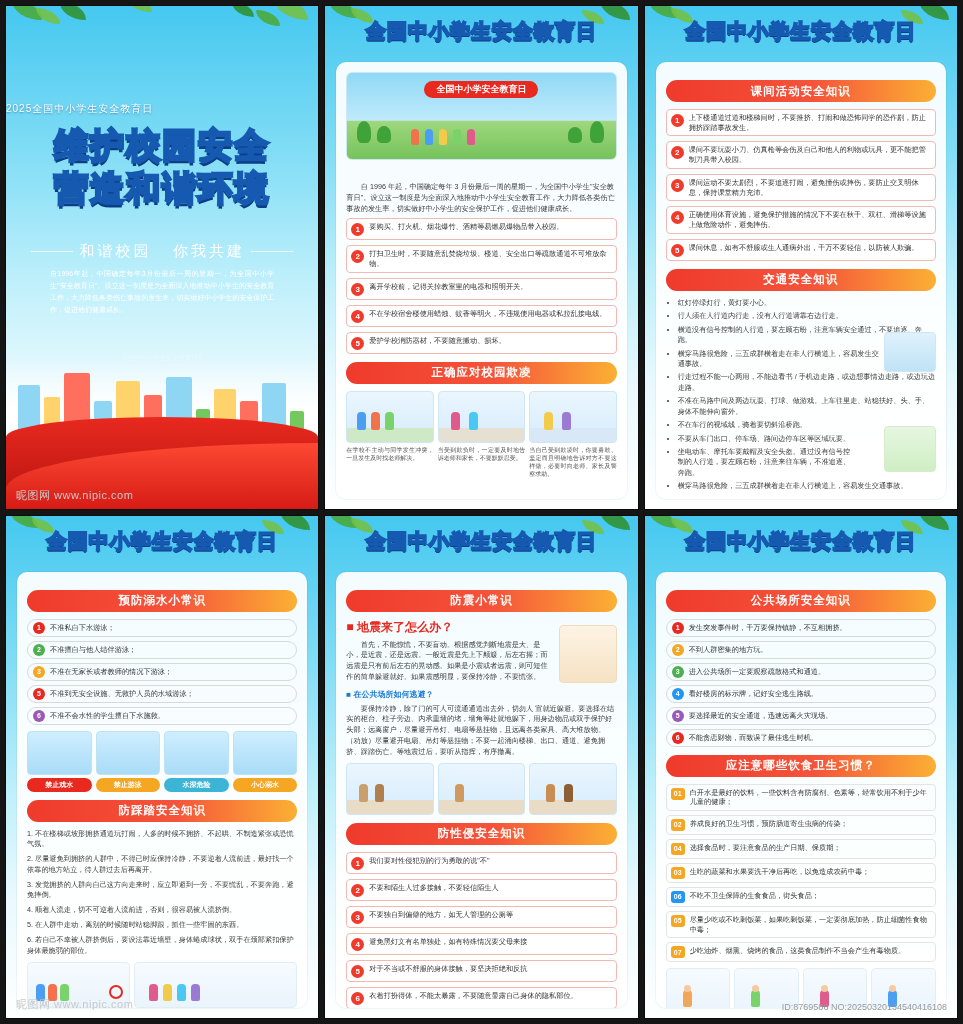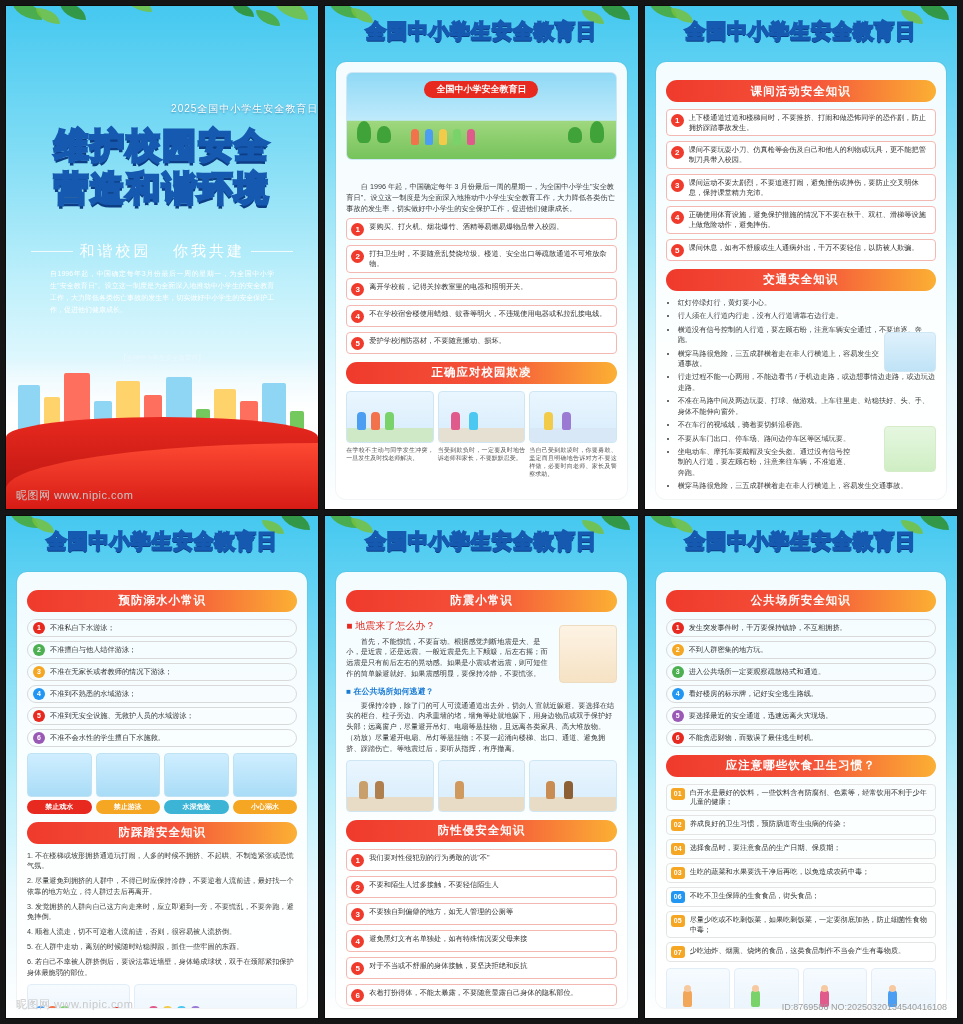--- a/index.html
+++ b/index.html
@@ -104,21 +104,21 @@
     margin-top: 1px;
   }
   .item .tx { font-size: 7.2px; line-height: 1.35; color: #333; }
   .bullets li {
     font-size: 7.2px; line-height: 1.45; color: #3a3a3a; margin-bottom: 3px;
   }
   .bullets { margin: 0; padding-left: 12px; }
 
   
   .cover-title {
-    position: absolute; top: 96px; left: 0; right: 0; text-align: right;
+    position: absolute; top: 96px; left: 0; right: 0; text-align: left;
     color: #fff; font-size: 10px; letter-spacing: 1px;
     text-shadow: 0 1px 2px rgba(0,60,120,.5);
   }
   .cover-main {
     position: absolute; top: 118px; left: 0; right: 0; text-align: center;
   }
   .cover-main .l1, .cover-main .l2 {
     font-weight: bold; font-size: 34px; color: #fff;
     -webkit-text-stroke: 3px #1559b0;
     text-shadow: 0 4px 0 #0d3d85;
@@ -212,21 +212,21 @@
   
   .ylist { display: flex; flex-direction: column; gap: 4px; }
   .yrow { display: flex; align-items: flex-start; gap: 5px; border: 1px solid #e4e4e4; border-radius: 4px; padding: 3px 4px; }
   .yrow .yn {
     flex: 0 0 auto; width: 14px; height: 12px; border-radius: 3px;
     background: #f5a623; color: #fff; font-size: 7px; font-weight: bold;
     display: flex; align-items: center; justify-content: center;
   }
   .yrow .yt { font-size: 7.2px; line-height: 1.35; color: #333; }
 
-  .redtitle { color:#e8291f; font-weight:normal; font-size:10px; margin: 6px 0 4px; }
+  .redtitle { color:#e8291f; font-weight:bold; font-size:12px; margin: 6px 0 4px; }
   .bluetitle { color:#1a7bd4; font-weight:bold; font-size:8px; margin: 6px 0 4px; }
 
   
   .bstrip { display:flex; gap:4px; margin-top: 6px; align-items: flex-end; }
   .bstrip .bi { flex:1; height:46px; background: linear-gradient(180deg,#f6fbff,#eaf4fc); border:1px solid #e2eef7; border-radius:4px; position: relative; overflow:hidden;}
   .fig { position:absolute; bottom:6px; width:9px; height:17px; border-radius:4px 4px 2px 2px;}
   .head { position:absolute; width:7px;height:7px;border-radius:50%;background:#f7c9a0;}
 
   
   .wm-left {
@@ -459,24 +459,20 @@
             </div>
           <div class="crow">
               <span class="cn" style="background:#4caf50;">2</span>
               <span>不准擅自与他人结伴游泳；</span>
             </div>
           <div class="crow">
               <span class="cn" style="background:#f5a623;">3</span>
               <span>不准在无家长或者教师的情况下游泳；</span>
             </div>
           <div class="crow">
-              <span class="cn" style="background:#2196f3;">4</span>
-              <span>不准到不熟悉的水域游泳；</span>
-            </div>
-          <div class="crow">
               <span class="cn" style="background:#e8291f;">5</span>
               <span>不准到无安全设施、无救护人员的水域游泳；</span>
             </div>
           <div class="crow">
               <span class="cn" style="background:#9b59b6;">6</span>
               <span>不准不会水性的学生擅自下水施救。</span>
             </div>
         </div>
 
         <div class="signs">

